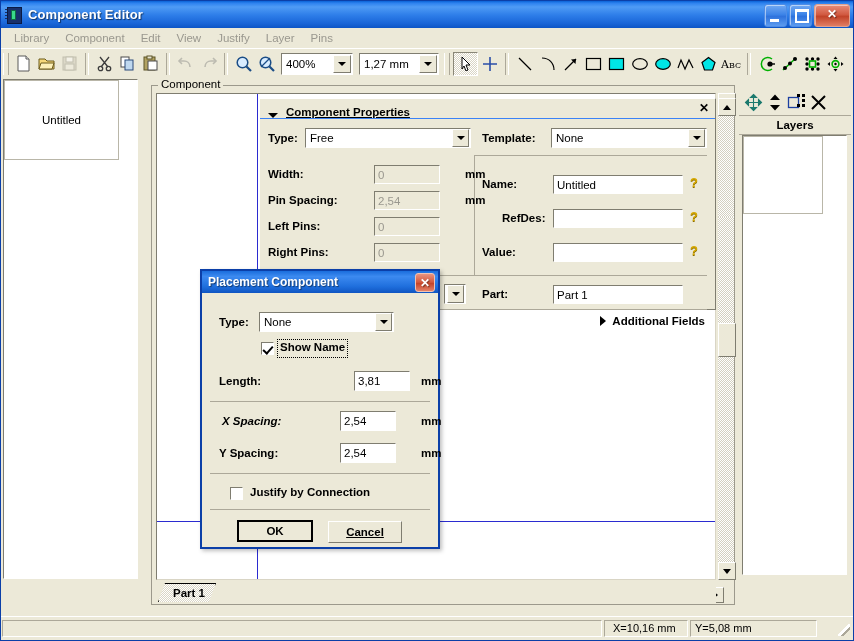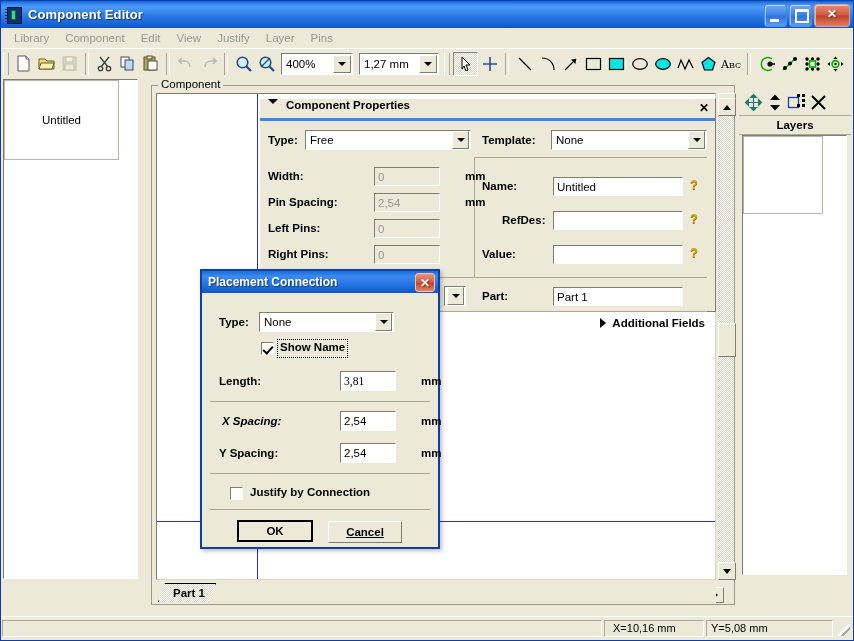--- a/index.html
+++ b/index.html
@@ -74,22 +74,22 @@
     border:1px solid;border-color:#7f7d70 #d9d5c5 #d9d5c5 #7f7d70;box-sizing:border-box;overflow:hidden;}
   .dots{position:absolute;left:0;top:0;right:0;bottom:0;
     background-image:radial-gradient(#4a4a4a 0.6px, transparent 0.7px);
     background-size:16px 16px;background-position:5px 6px;}
   .axis-v{position:absolute;left:100px;top:0;width:1px;height:100%;background:#2b2bd0;}
   .axis-h{position:absolute;left:0;top:427px;width:100%;height:1px;background:#2b2bd0;}
 
   
   .props{position:absolute;left:258px;top:97px;width:457px;background:#ece9d8;
     border:1px solid;border-color:#fff #7f7d70 #7f7d70 #fff;box-sizing:border-box;}
-  .props-hdr{height:19px;display:flex;align-items:flex-start;border-bottom:3px solid #3b82f6;
-    position:relative;}
+  .props-hdr{height:19px;display:flex;align-items:flex-end;border-bottom:1px solid #3b82f6;
+    position:relative;text-decoration:underline;}
   .tri-dn{width:0;height:0;border-left:5px solid transparent;border-right:5px solid transparent;
     border-top:5px solid #000;margin:0 8px 0 8px;}
   .tri-rt{width:0;height:0;border-top:5px solid transparent;border-bottom:5px solid transparent;
     border-left:6px solid #000;margin-right:6px;}
   .props-title{font-weight:bold;font-size:11.5px;color:#000;}
   .props-x{position:absolute;right:6px;top:2px;font-size:12px;font-weight:bold;color:#000;
     font-family:"Liberation Sans",sans-serif;line-height:14px;}
   .props-body{position:relative;height:190px;}
   .lbl{position:absolute;font-weight:bold;font-size:11.5px;color:#000;}
   .fld{position:absolute;height:19px;border:1px solid;border-color:#7f7d70 #fff #fff #7f7d70;
@@ -567,39 +567,39 @@
     <div class="dock-hdr">
       <span>Layers</span>
     </div>
     <div class="dock-list">
       <div class="inner"></div>
     </div>
   </div>
 
   <div class="dlg">
     <div class="dlg-tb">
-      <span class="t">Placement Connection</span>
+      <span class="t">Placement Component</span>
       <span class="dlg-x">✕</span>
     </div>
     <div class="dlg-body">
 
       <span class="lbl" style="left:17px;top:23px;">Type:</span>
       <div class="cbo" style="left:57px;top:19px;width:135px;">
         <span class="t">None</span>
         <span class="a">
             <i class="arrowdn"></i>
           </span>
       </div>
 
       <div class="dchk on" style="left:59px;top:49px;"></div>
       <div class="focusrect" style="left:75px;top:46px;width:69px;height:17px;"></div>
       <span class="lbl" style="left:78px;top:48px;">Show Name</span>
 
       <span class="lbl" style="left:17px;top:82px;">Length:</span>
-      <div class="fld" style="left:138px;top:78px;width:56px;height:20px;font-family:Liberation Serif, serif;">
+      <div class="fld" style="left:152px;top:78px;width:56px;height:20px;">
         <span>3,81</span>
       </div>
       <span class="unit" style="left:199px;top:82px;">mm</span>
 
       <div class="hdiv" style="left:8px;top:108px;width:220px;"></div>
 
       <span class="lbl" style="left:20px;top:122px;font-style:italic;">X Spacing:</span>
       <div class="fld" style="left:138px;top:118px;width:56px;height:20px;">
         <span>2,54</span>
       </div>
@@ -622,21 +622,21 @@
         <span>OK</span>
       </div>
       <div class="dbtn" style="left:126px;top:228px;width:74px;text-decoration:underline;">
         <span>Cancel</span>
       </div>
     </div>
   </div>
 
   <div class="status">
     <div class="st-cell" style="width:600px;"></div>
-    <div class="st-cell" style="width:100px;padding-left:8px;">
+    <div class="st-cell" style="width:84px;padding-left:8px;">
       <span>X=10,16 mm</span>
     </div>
     <div class="st-cell" style="width:127px;">
       <span>Y=5,08 mm</span>
     </div>
     <div class="grip"></div>
   </div>
 
 </div>
 

